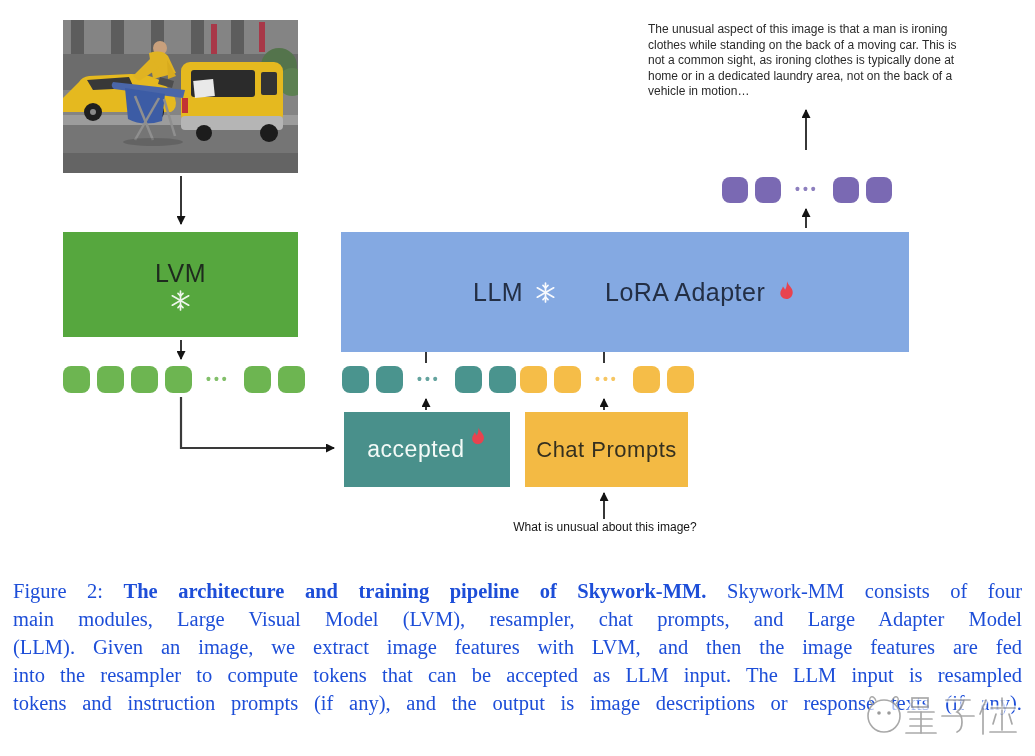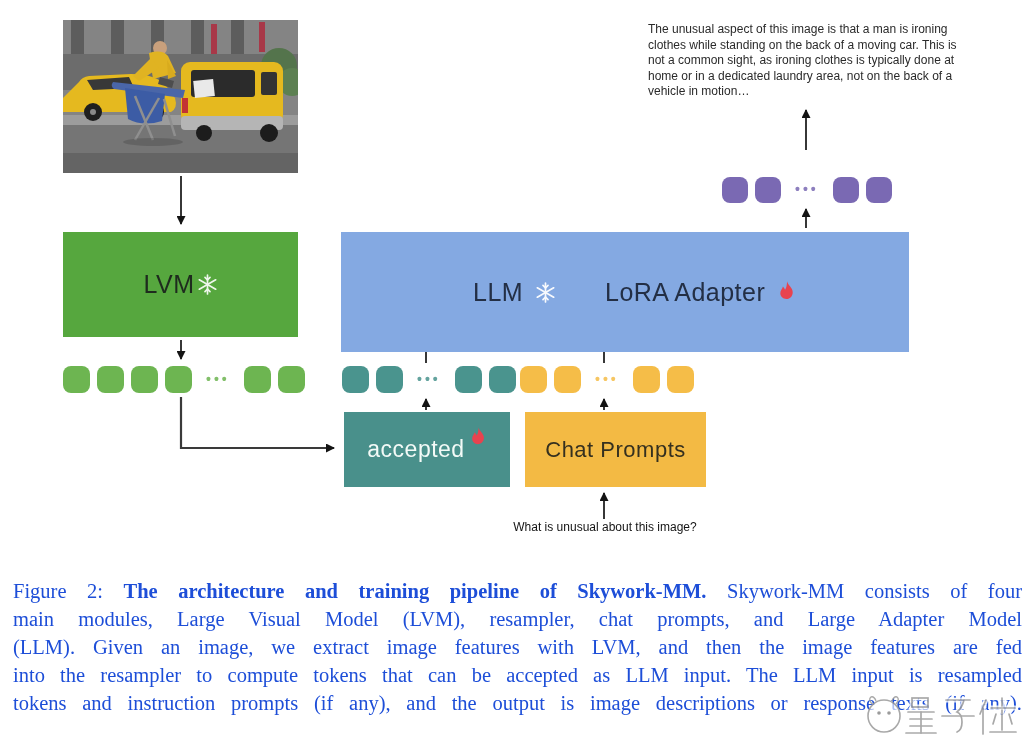--- a/index.html
+++ b/index.html
@@ -7,29 +7,29 @@
     position:relative;width:1035px;height:756px;background:#ffffff;
     font-family:"Liberation Sans",sans-serif;overflow:hidden;
   }
   
   #arrows{position:absolute;left:0;top:0;width:1035px;height:756px;pointer-events:none;}
   
   .photo{position:absolute;left:63px;top:20px;width:235px;height:153px;}
   
   .box{position:absolute;display:flex;align-items:center;justify-content:center;color:#1e2b1e;}
   .box .lbl{font-size:25px;letter-spacing:.5px;}
-  .lvm{left:63px;top:232px;width:235px;height:105px;gap:2px;}
+  .lvm{left:63px;top:232px;width:235px;height:105px;gap:2px;flex-direction:column;}
   .llm{left:341px;top:232px;width:568px;height:120px;}
   .llm .grp{position:absolute;top:0;height:100%;display:flex;align-items:center;gap:12px;color:#232f45;}
   .llm .g1{left:132px;}
   .llm .g2{left:264px;justify-content:center;}
   .resampler{left:344px;top:412px;width:166px;height:75px;color:#f3faf7;gap:4px;}
   .resampler .lbl{font-size:23px;}
   .resampler .flame{transform:translateY(-12px);}
-  .chat{left:525px;top:412px;width:181px;height:75px;color:#35301f;}
+  .chat{left:525px;top:412px;width:163px;height:75px;color:#35301f;}
   .chat .lbl{font-size:22px;}
   
   .trow{position:absolute;display:flex;align-items:center;gap:7px;}
   .trow .tok{width:27px;height:27px;border-radius:8px;flex:0 0 auto;}
   .trow.small .tok{width:26px;height:26px;}
   .trow .tdots{font-weight:bold;font-size:14px;letter-spacing:3px;margin:0 7px;opacity:.85;line-height:27px;}
   #tokens-image{left:63px;top:366px;}
   #tokens-resampled{left:342px;top:366px;}
   #tokens-prompt{left:520px;top:366px;}
   #tokens-output{left:722px;top:176px;}

